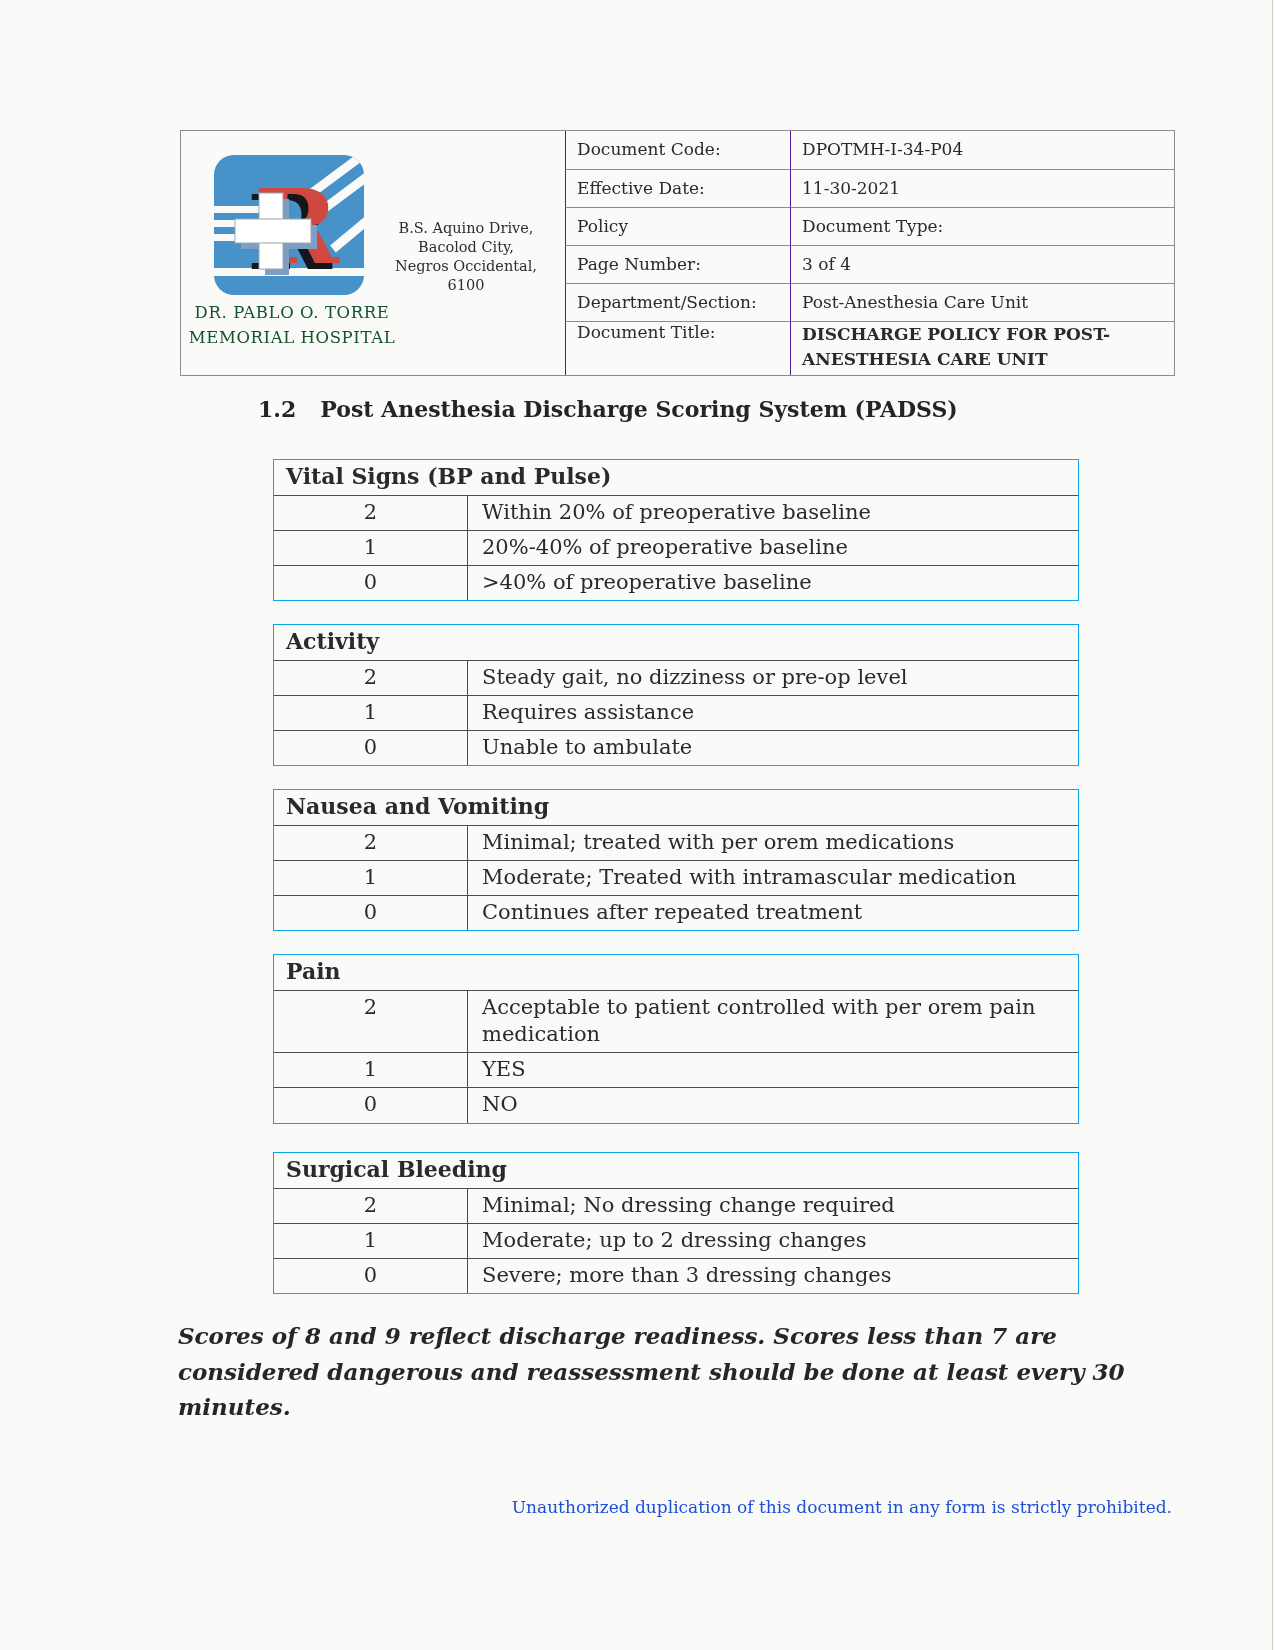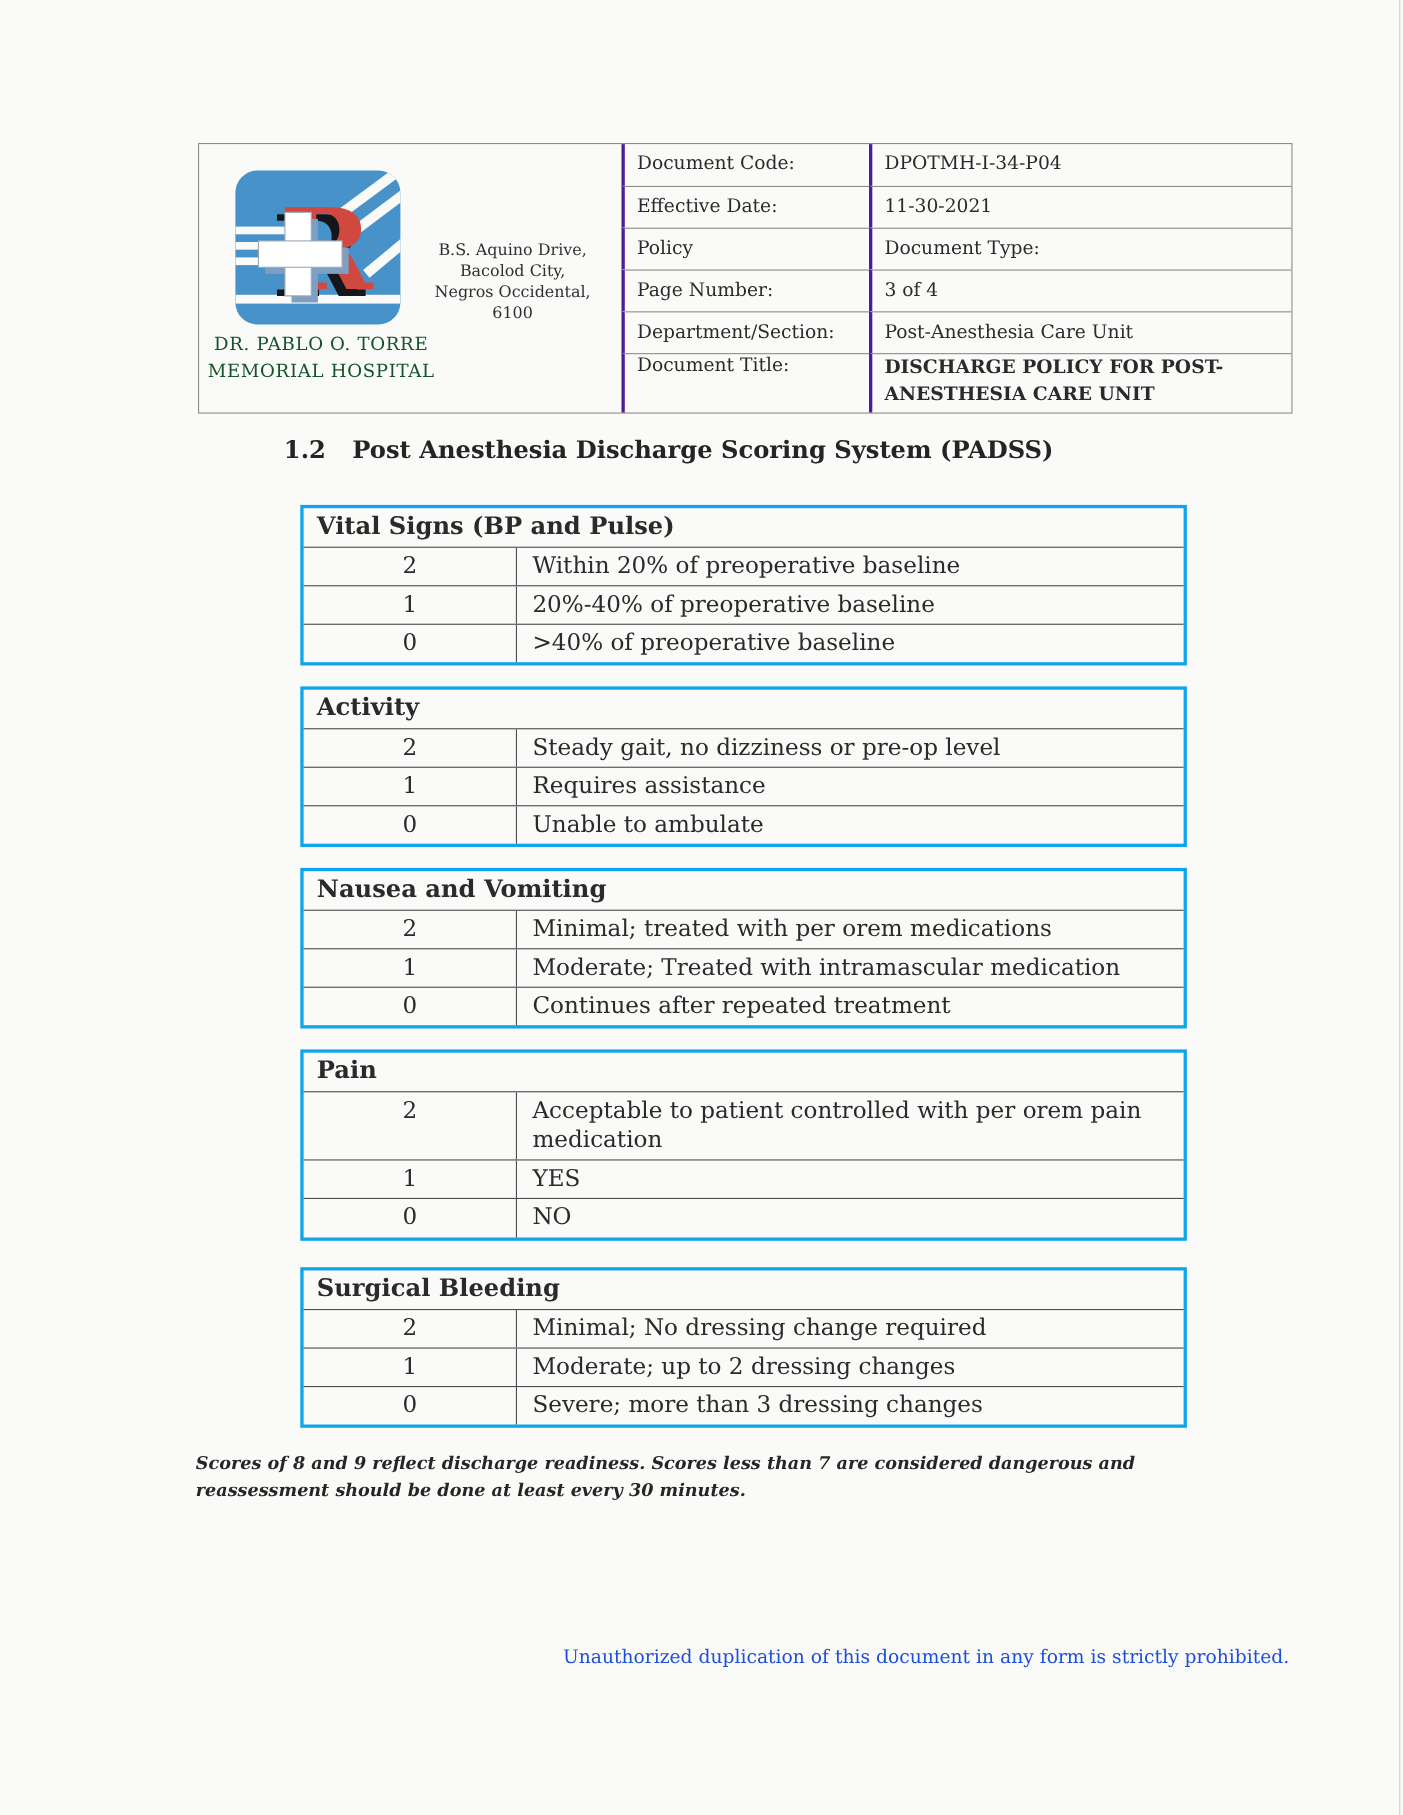--- a/index.html
+++ b/index.html
@@ -21,21 +21,21 @@
     grid-template-columns:384px 225px 1fr;
     grid-template-rows:38px 38px 38px 38px 38px 1fr;
     border:1px solid #8c8c8c;
     box-sizing:border-box;
     background:transparent;
   }
   .left-cell { grid-row:1/7; grid-column:1; position:relative; }
   .hcell {
     display:flex; align-items:center;
     padding:0 11px;
-    border-left:3px solid #4c1d95;
+    border-left:1px solid #4c1d95;
     border-top:1px solid #8c8c8c;
     font-size:17px;
     box-sizing:border-box;
     line-height:1.25;
   }
   .hcell.row1 { border-top:none; }
   .hcell.top-align { align-items:flex-start; padding-top:0; }
   .hcell.title-val { font-weight:bold; line-height:1.45; padding-right:40px; }
 
   .logo-art { position:absolute; left:30px; top:18px; width:160px; height:152px; }
@@ -53,21 +53,21 @@
   
   .sec-heading {
     position:absolute; left:258px; top:396px;
     display:flex; gap:24px;
     font-size:22px; font-weight:bold; color:#242424;
   }
 
   
   .stable {
     position:absolute; left:273px; width:806px;
-    border:3px solid #0ea5e9;
+    border:1px solid #0ea5e9;
     box-sizing:border-box;
     background:transparent;
   }
   .st-title {
     font-size:22px; font-weight:bold;
     padding:3px 12px 4px 12px;
     line-height:1.25;
   }
   .st-row { display:flex; border-top:1px solid #4d4d4d; }
   .st-score {
@@ -80,21 +80,21 @@
   }
   .st-desc {
     flex:1;
     font-size:21px; line-height:1.3;
     padding:3px 14px 4px 14px;
   }
 
   
   .note {
     position:absolute; left:178px; top:1318px; width:965px;
-    font-size:16px; font-weight:bold; font-style:italic;
+    font-size:23px; font-weight:bold; font-style:italic;
     line-height:1.55; color:#262626;
   }
   .footer {
     position:absolute; right:103px; top:1497px;
     font-size:17px; color:#1d4ed8;
   }
 </style>
 </head>
 <body>
 

